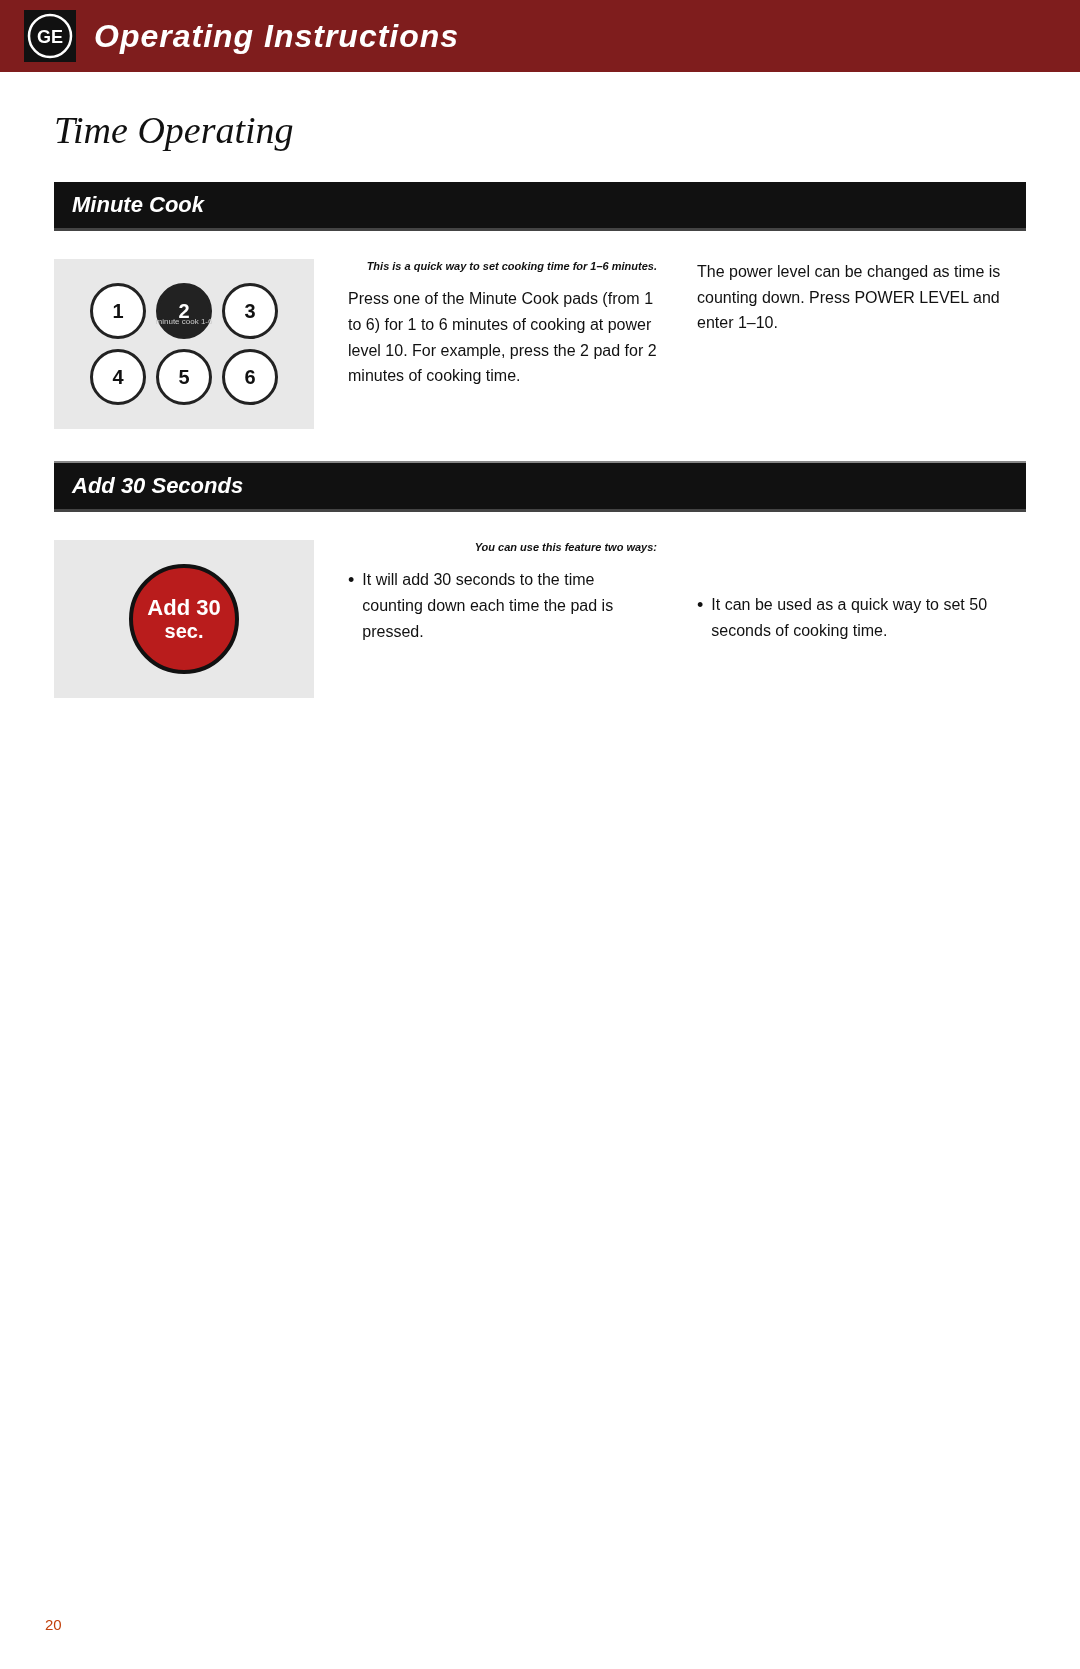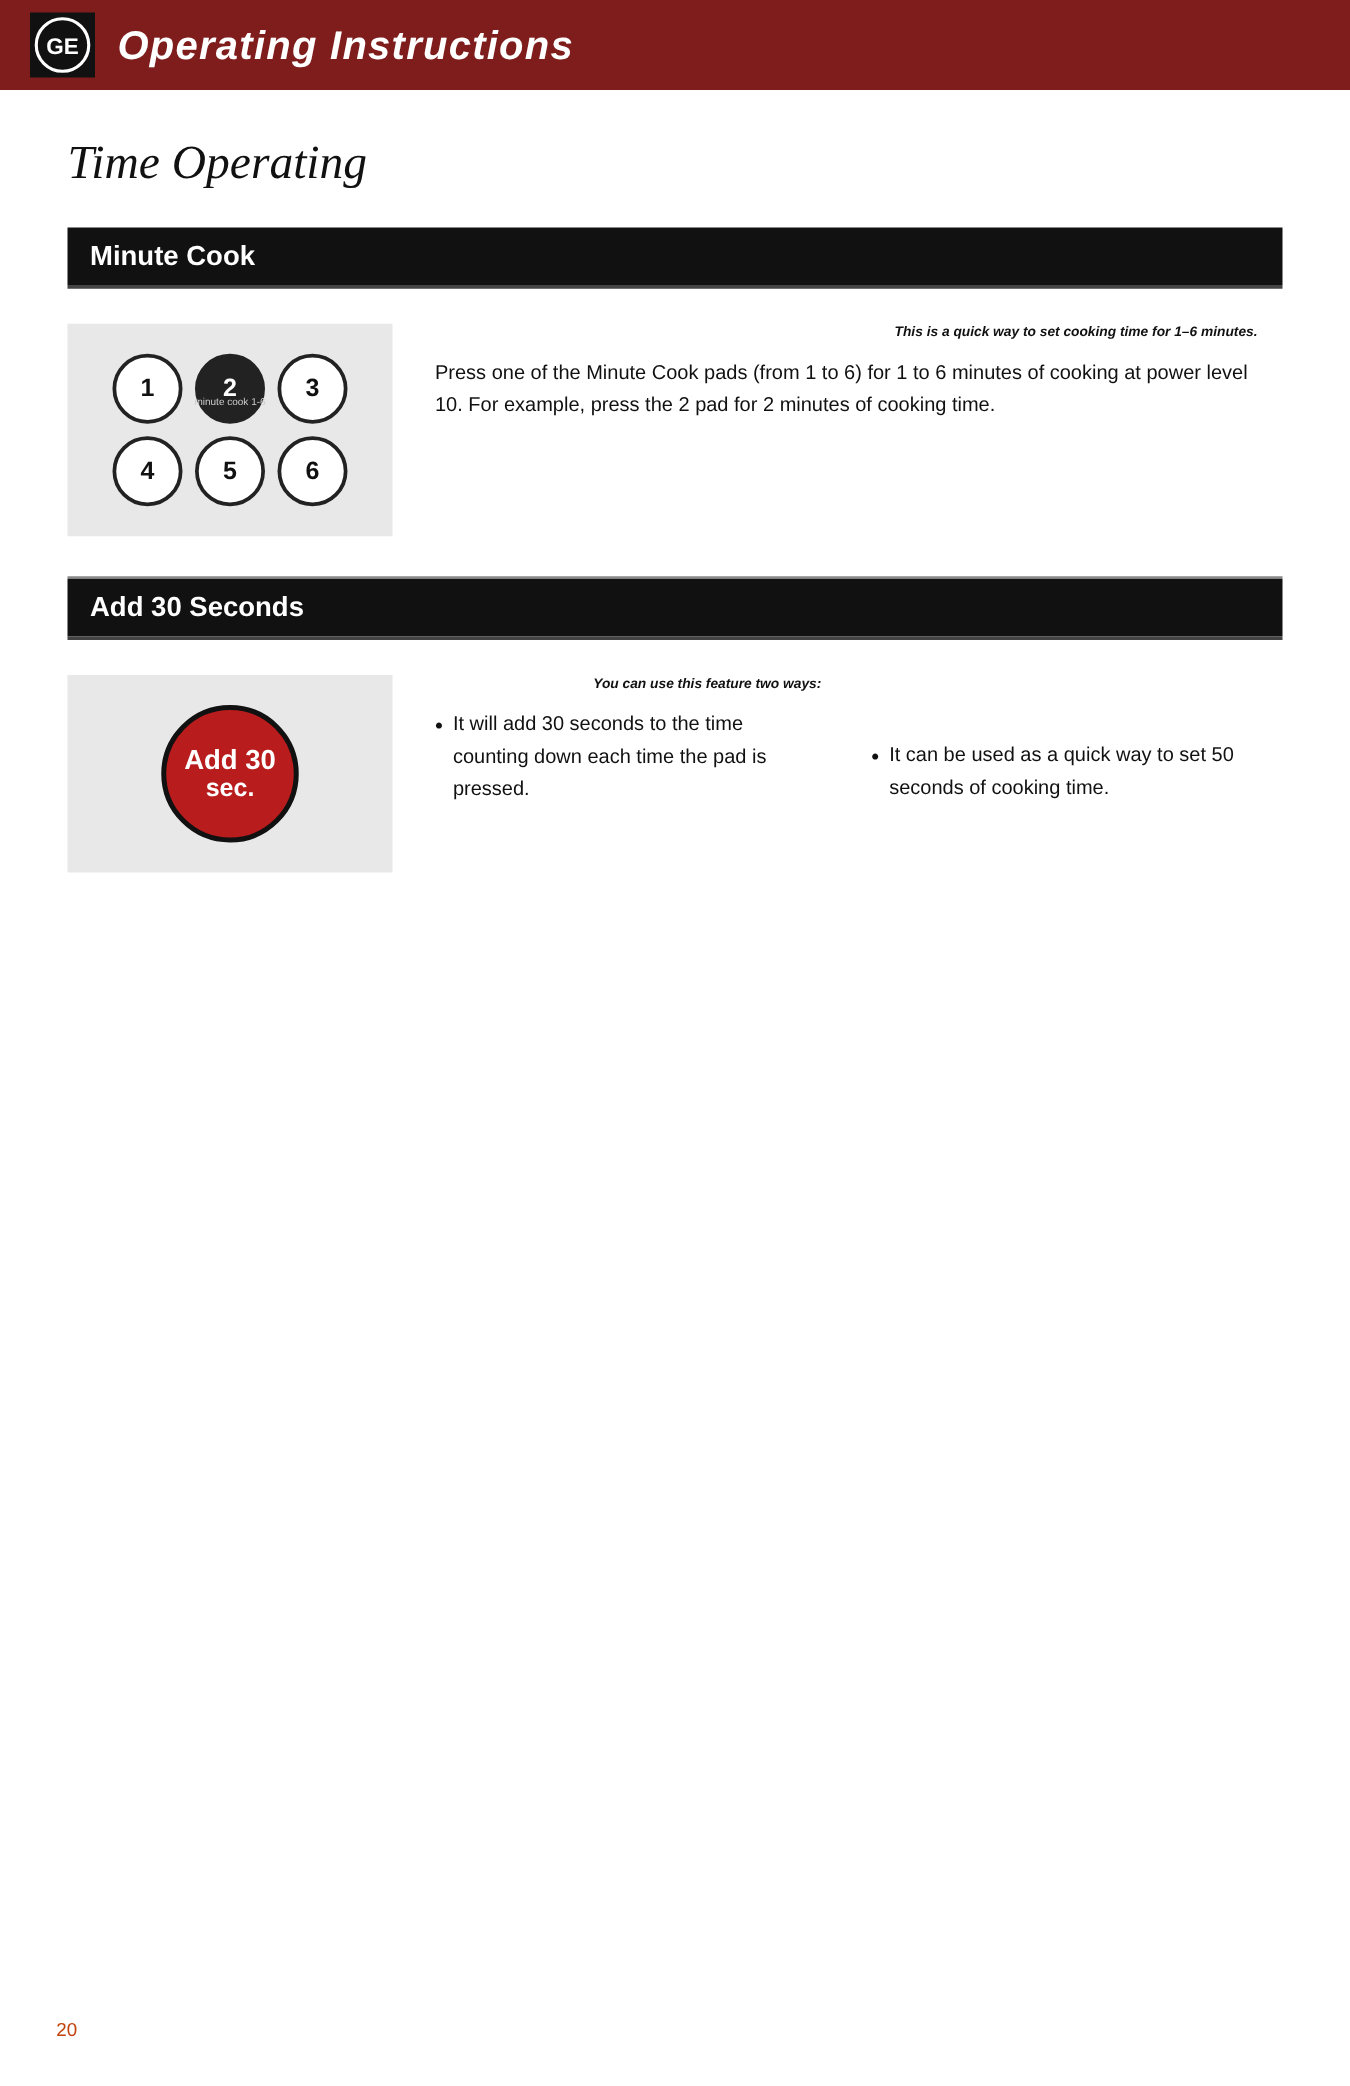--- a/index.html
+++ b/index.html
@@ -59,20 +59,21 @@
     
     .section {
       margin-bottom: 0;
     }
 
     
     .section-header {
       background: #111;
       color: #fff;
       font-size: 22px;
+      font-style: italic;
       font-weight: 900;
       padding: 10px 18px;
       margin-bottom: 0;
     }
 
     
     .section-body {
       display: flex;
       border-top: 3px solid #444;
       padding: 28px 0 32px 0;
@@ -264,20 +265,23 @@
                 <span>6</span>
               </div>
           </div>
         </div>
 
         <div class="section-text">
           <div class="text-col">
             <div class="bold-intro">This is a quick way to set cooking time for 1–6 minutes.</div>
             <div class="body-text">Press one of the Minute Cook pads (from 1 to 6) for 1 to 6 minutes of cooking at power level 10. For example, press the 2 pad for 2 minutes of cooking time.</div>
           </div>
+          <div class="text-col">
+            <div class="body-text">The power level can be changed as time is counting down. Press POWER LEVEL and enter 1–10.</div>
+          </div>
         </div>
       </div>
     </div>
 
     <hr class="section-divider">
 
     <div class="section">
       <div class="section-header">Add 30 Seconds</div>
       <div class="section-body">
 

